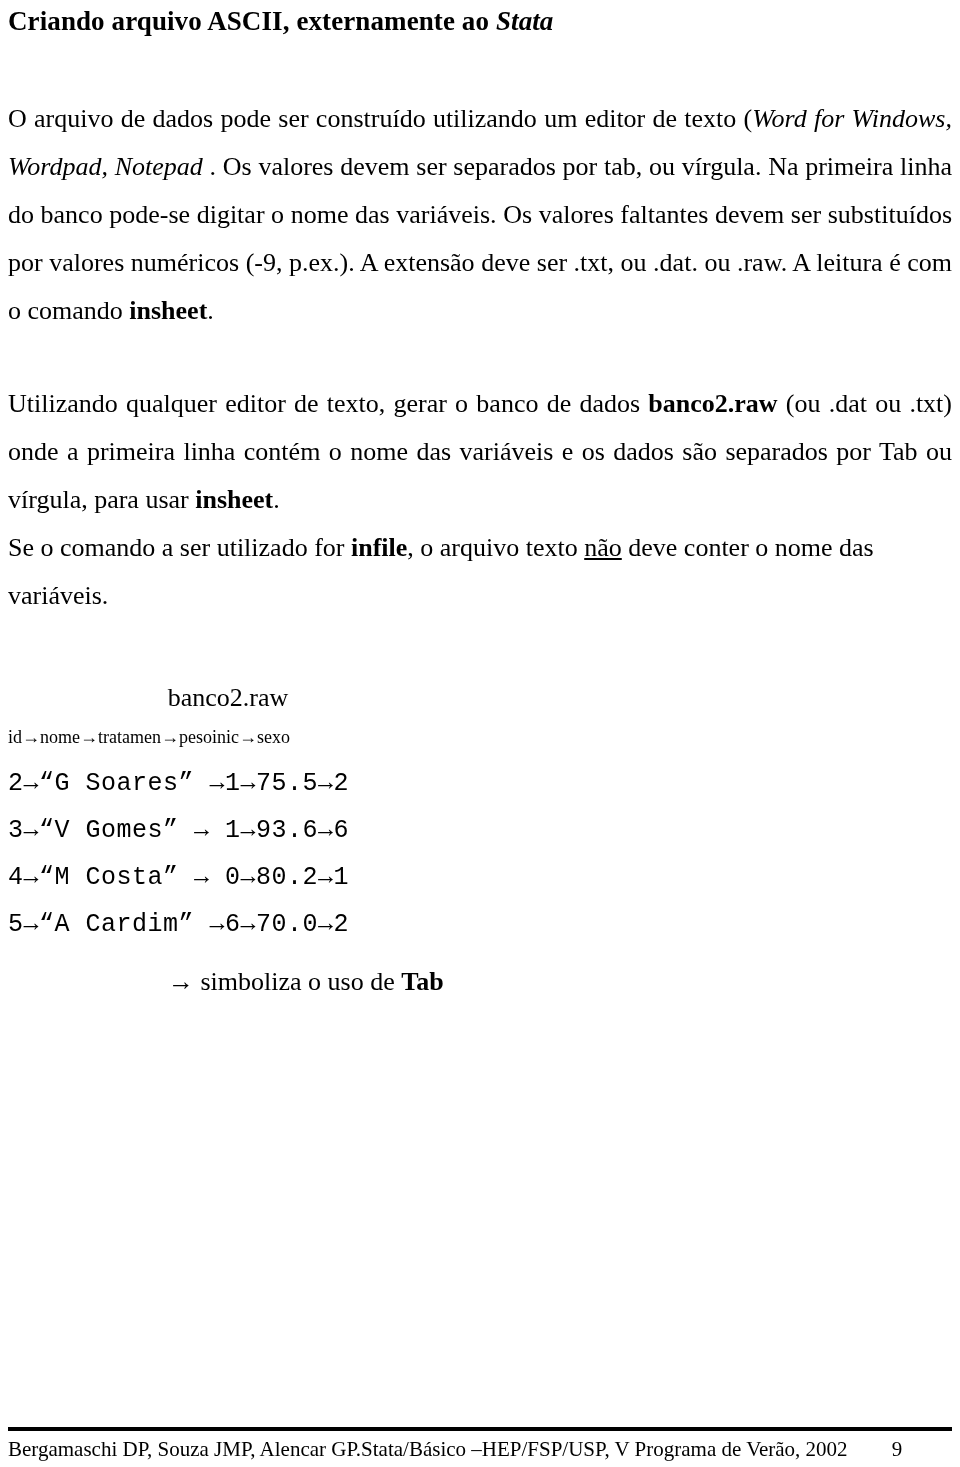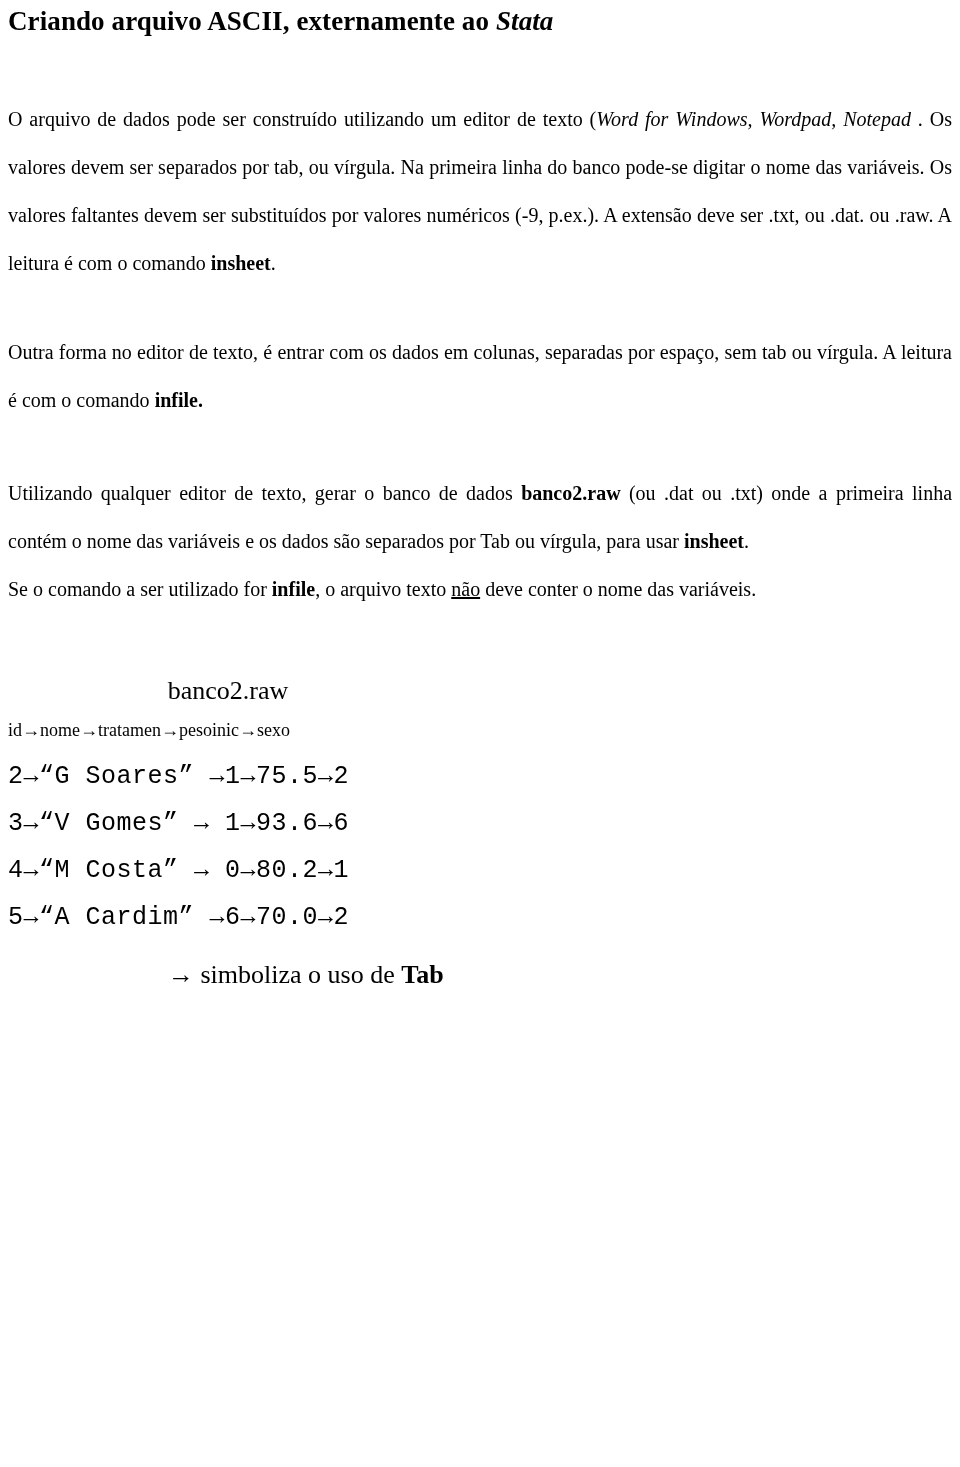--- a/index.html
+++ b/index.html
@@ -25,21 +25,21 @@
   .doc-title {
     font-size: 27px;
     line-height: 34px;
     margin: 4px 0 0 0;
     letter-spacing: 0.1px;
     white-space: nowrap;
   }
   .doc-title .ital { font-style: italic; }
 
   .para {
-    font-size: 20px;
+    font-size: 26px;
     line-height: 48px;
     text-align: justify;
     text-justify: inter-word;
     margin: 0;
   }
   .para b { font-weight: bold; }
   .para i { font-style: italic; }
   .para u { text-decoration: underline; }
 
   .p1 { margin-top: 57px; }
@@ -108,30 +108,36 @@
 </style>
 </head>
 <body>
 
 <div class="page">
 
   <h1 class="doc-title"><span>Criando arquivo ASCII, externamente ao </span><span class="ital">Stata</span></h1>
 
   <p class="para p1"><span>O arquivo de dados pode ser construído utilizando um editor de texto (</span><i>Word for Windows, Wordpad, Notepad</i><span> . Os valores devem ser separados por tab, ou vírgula. Na primeira linha do banco pode-se digitar o nome das variáveis. Os valores faltantes devem ser substituídos por valores numéricos (-9, p.ex.). A extensão deve ser .txt, ou .dat. ou .raw. A leitura é com o comando </span><b>insheet</b><span>.</span></p>
 
-  <p class="para p2"><span>Outra forma no editor de texto, é entrar com os dados em colunas, separadas por espaço, sem tab ou vírgula. A leitura é com o comando </span><b>infile.</b></p>
 
   <p class="para p3"><span>Utilizando qualquer editor de texto, gerar o banco de dados </span><b>banco2.raw</b><span> (ou .dat ou .txt) onde a primeira linha contém o nome das variáveis e os dados são separados por Tab ou vírgula, para usar </span><b>insheet</b><span>.</span></p>
 
   <p class="para p4 last-line-nojustify"><span>Se o comando a ser utilizado for </span><b>infile</b><span>, o arquivo texto </span><u>não</u><span> deve conter o nome das variáveis.</span></p>
 
   <div class="data-block">
     <div class="data-title">banco2.raw</div>
     <div class="data-header">id→nome→tratamen→pesoinic→sexo</div>
     <div class="data-row">2→“G Soares” →1→75.5→2</div>
     <div class="data-row">3→“V Gomes” → 1→93.6→6</div>
     <div class="data-row">4→“M Costa” → 0→80.2→1</div>
     <div class="data-row">5→“A Cardim” →6→70.0→2</div>
     <div class="data-legend"><span>→ </span><span>simboliza o uso de </span><b>Tab</b></div>
   </div>
 
+  <div class="footer">
+    <hr class="footer-rule">
+    <div class="footer-line">
+      <span class="footer-text">Bergamaschi DP, Souza JMP, Alencar GP.Stata/Básico –HEP/FSP/USP, V Programa de Verão, 2002</span>
+      <span class="footer-page">9</span>
+    </div>
+  </div>
 
 </div>
 
 </body></html>

